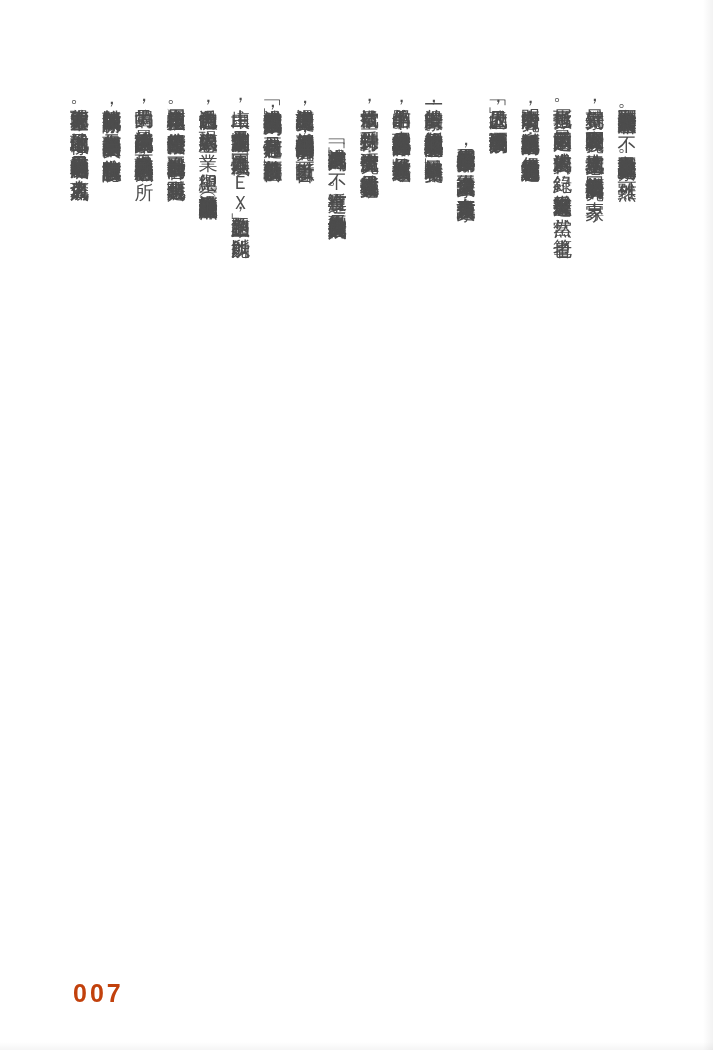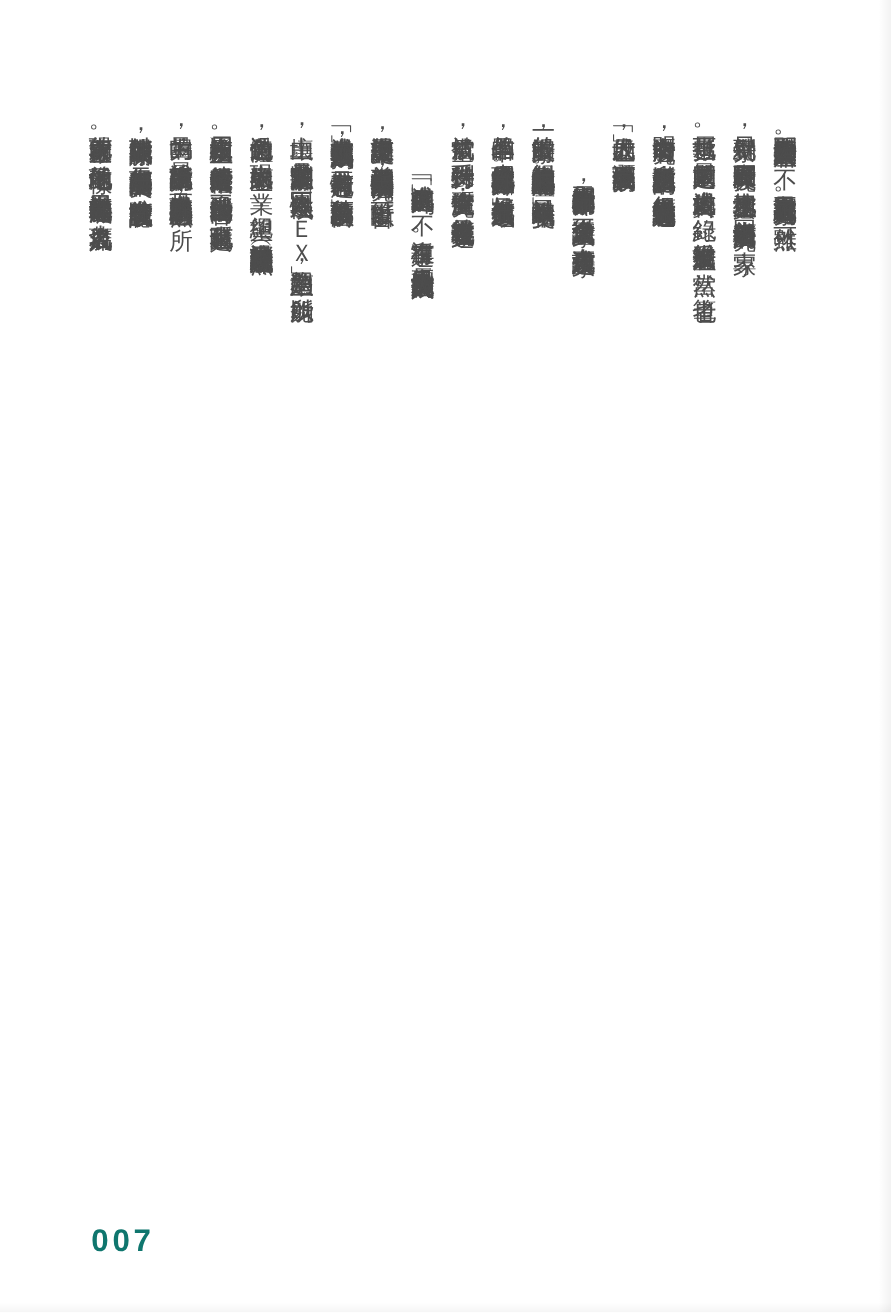--- a/index.html
+++ b/index.html
@@ -49,21 +49,21 @@
     padding-inline-start: 39px; 
   }
   .page-number {
     position: absolute;
     left: 73px;
     top: 979px;
     font-family: "Liberation Sans", "DejaVu Sans", sans-serif;
     font-weight: bold;
     font-size: 25px;
     letter-spacing: 3px;
-    color: #0f766e;
+    color: #c2410c;
   }
 </style>
 </head>
 <body>
 
 <div class="page">
   <div class="text-block">
       <div class="col">在剛開始研究美少女漫畫的二〇〇八年左右。不，老實說早在更早之前就已經察覺到了。可雖然</div>
       <div class="col">早就察覺到，直到實際展開研究後，才真切地產生實感。因為這領域幾乎沒有前人的研究，專家</div>
       <div class="col">也屈指可數。最嚴重的問題是，成人漫畫的資料、紀錄，幾乎從來沒有人整理過。當然，筆者也</div>

